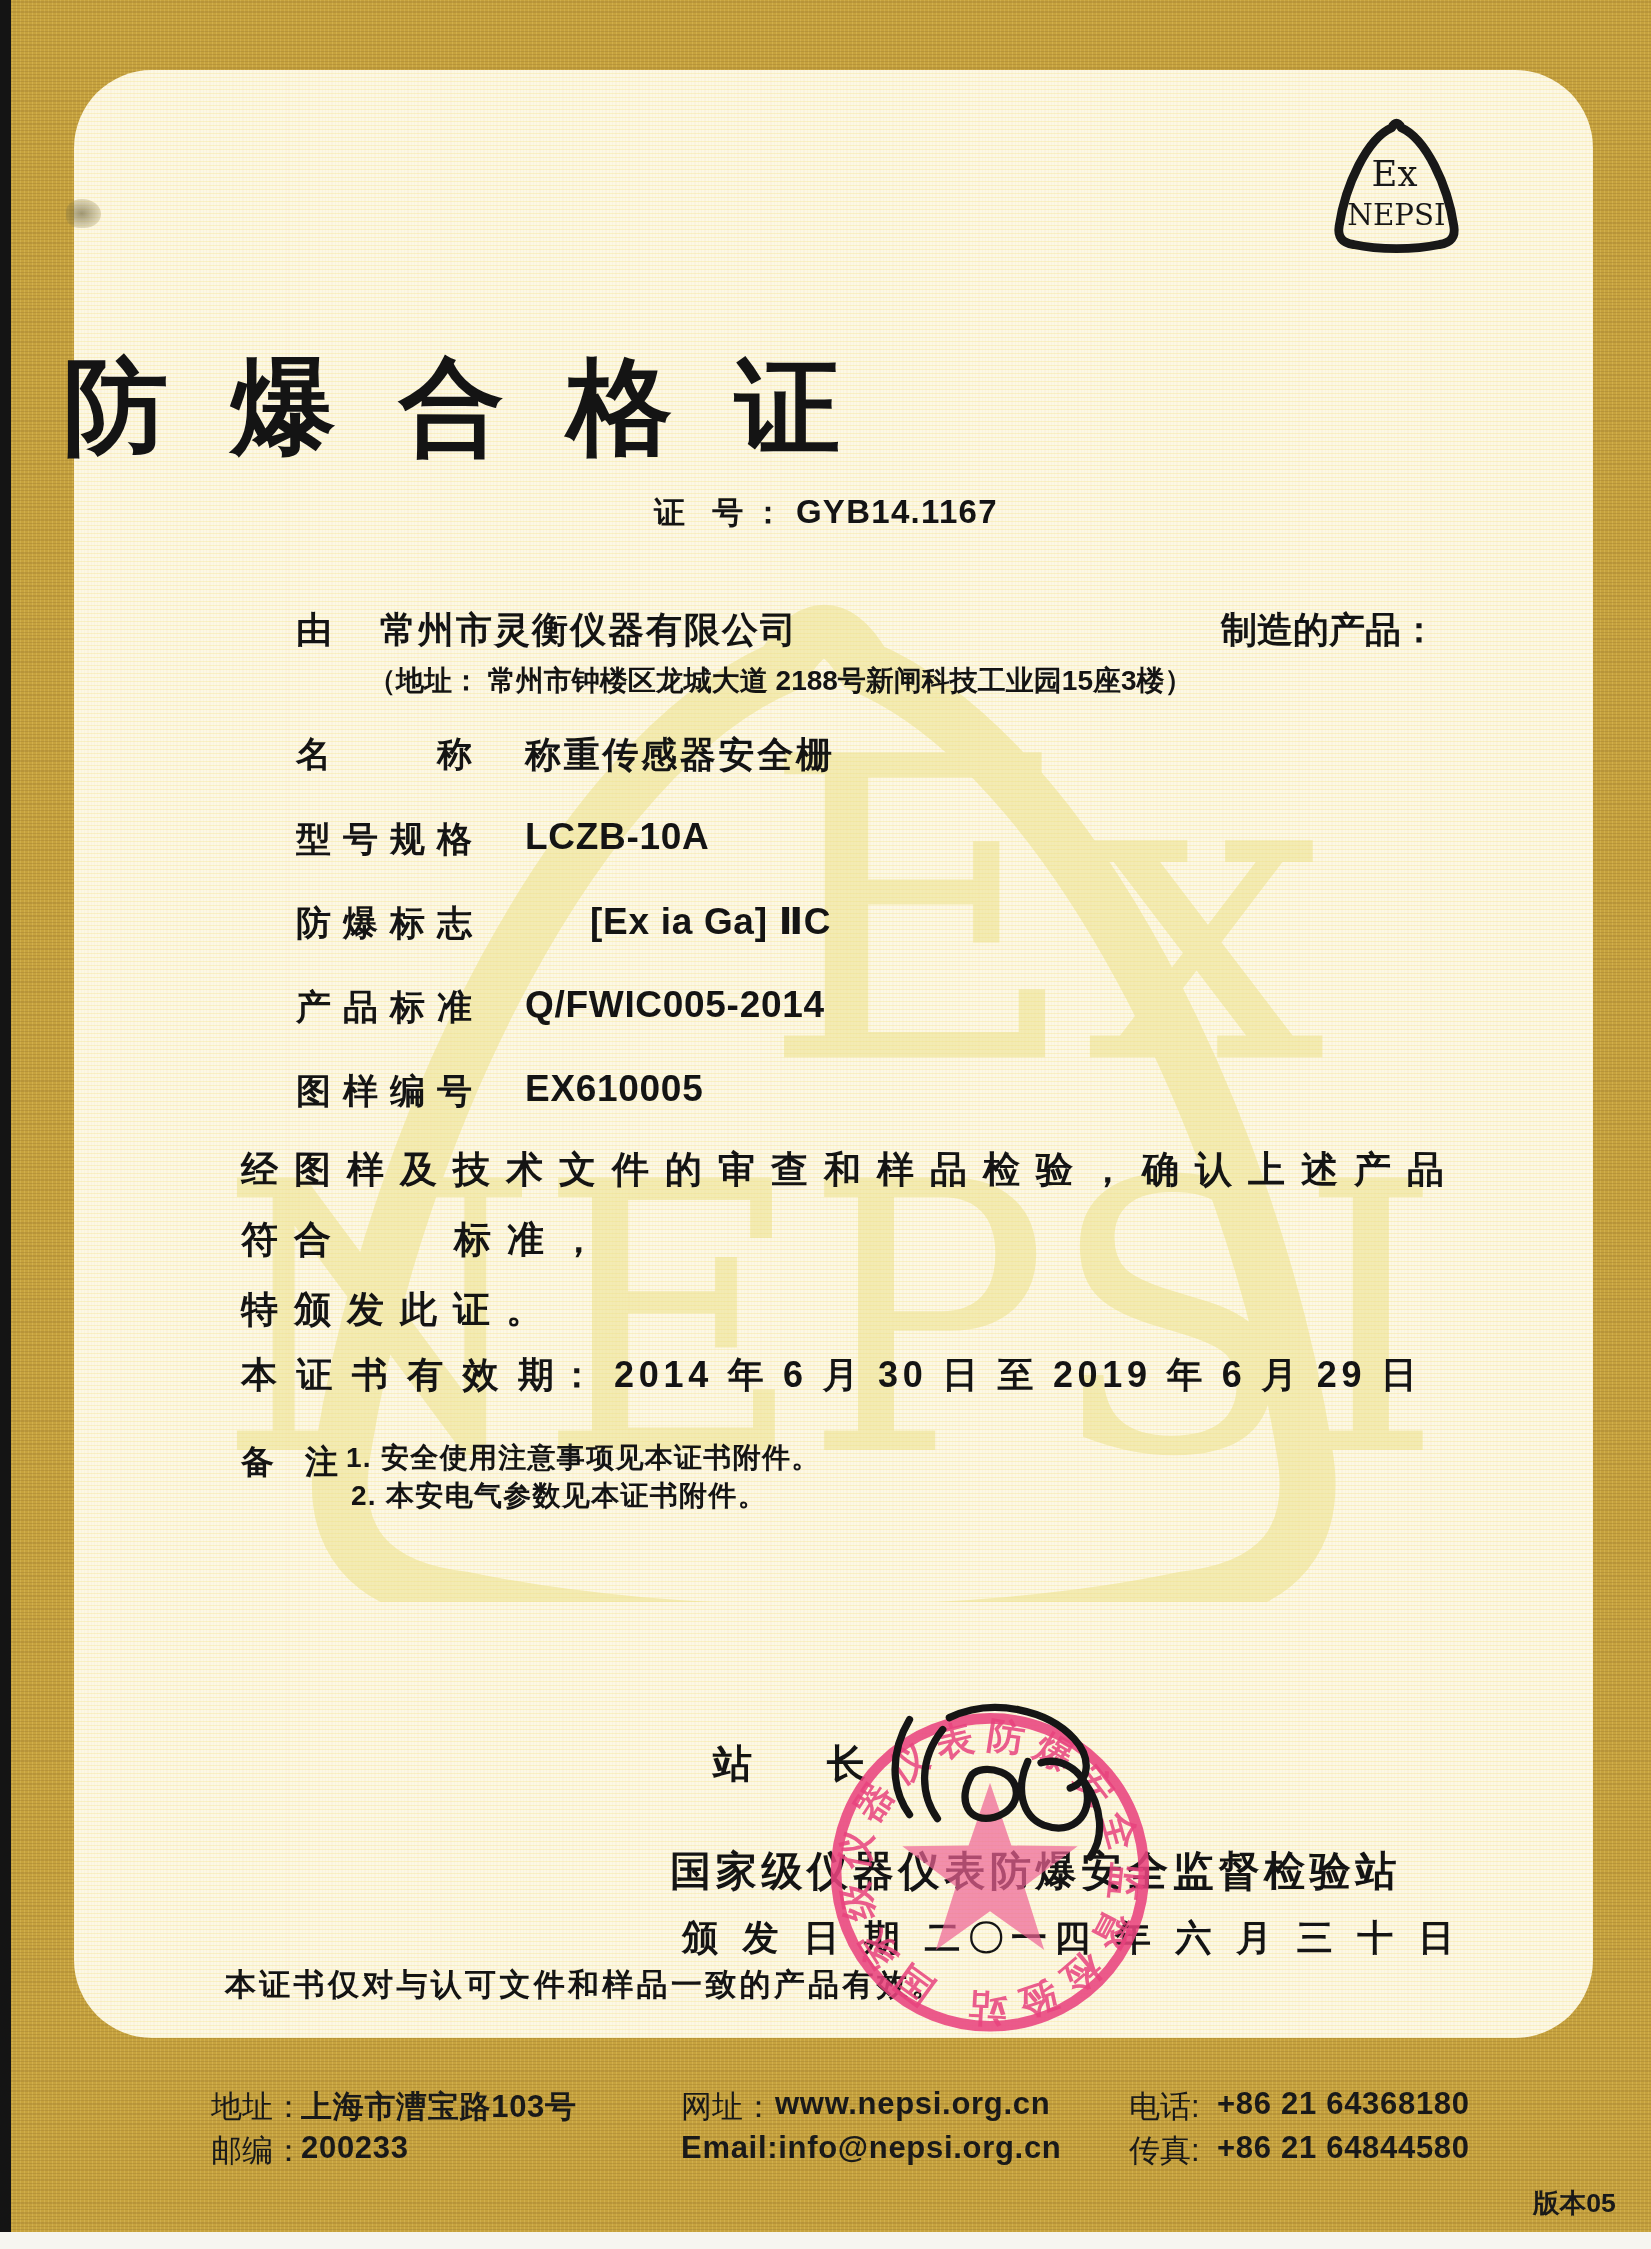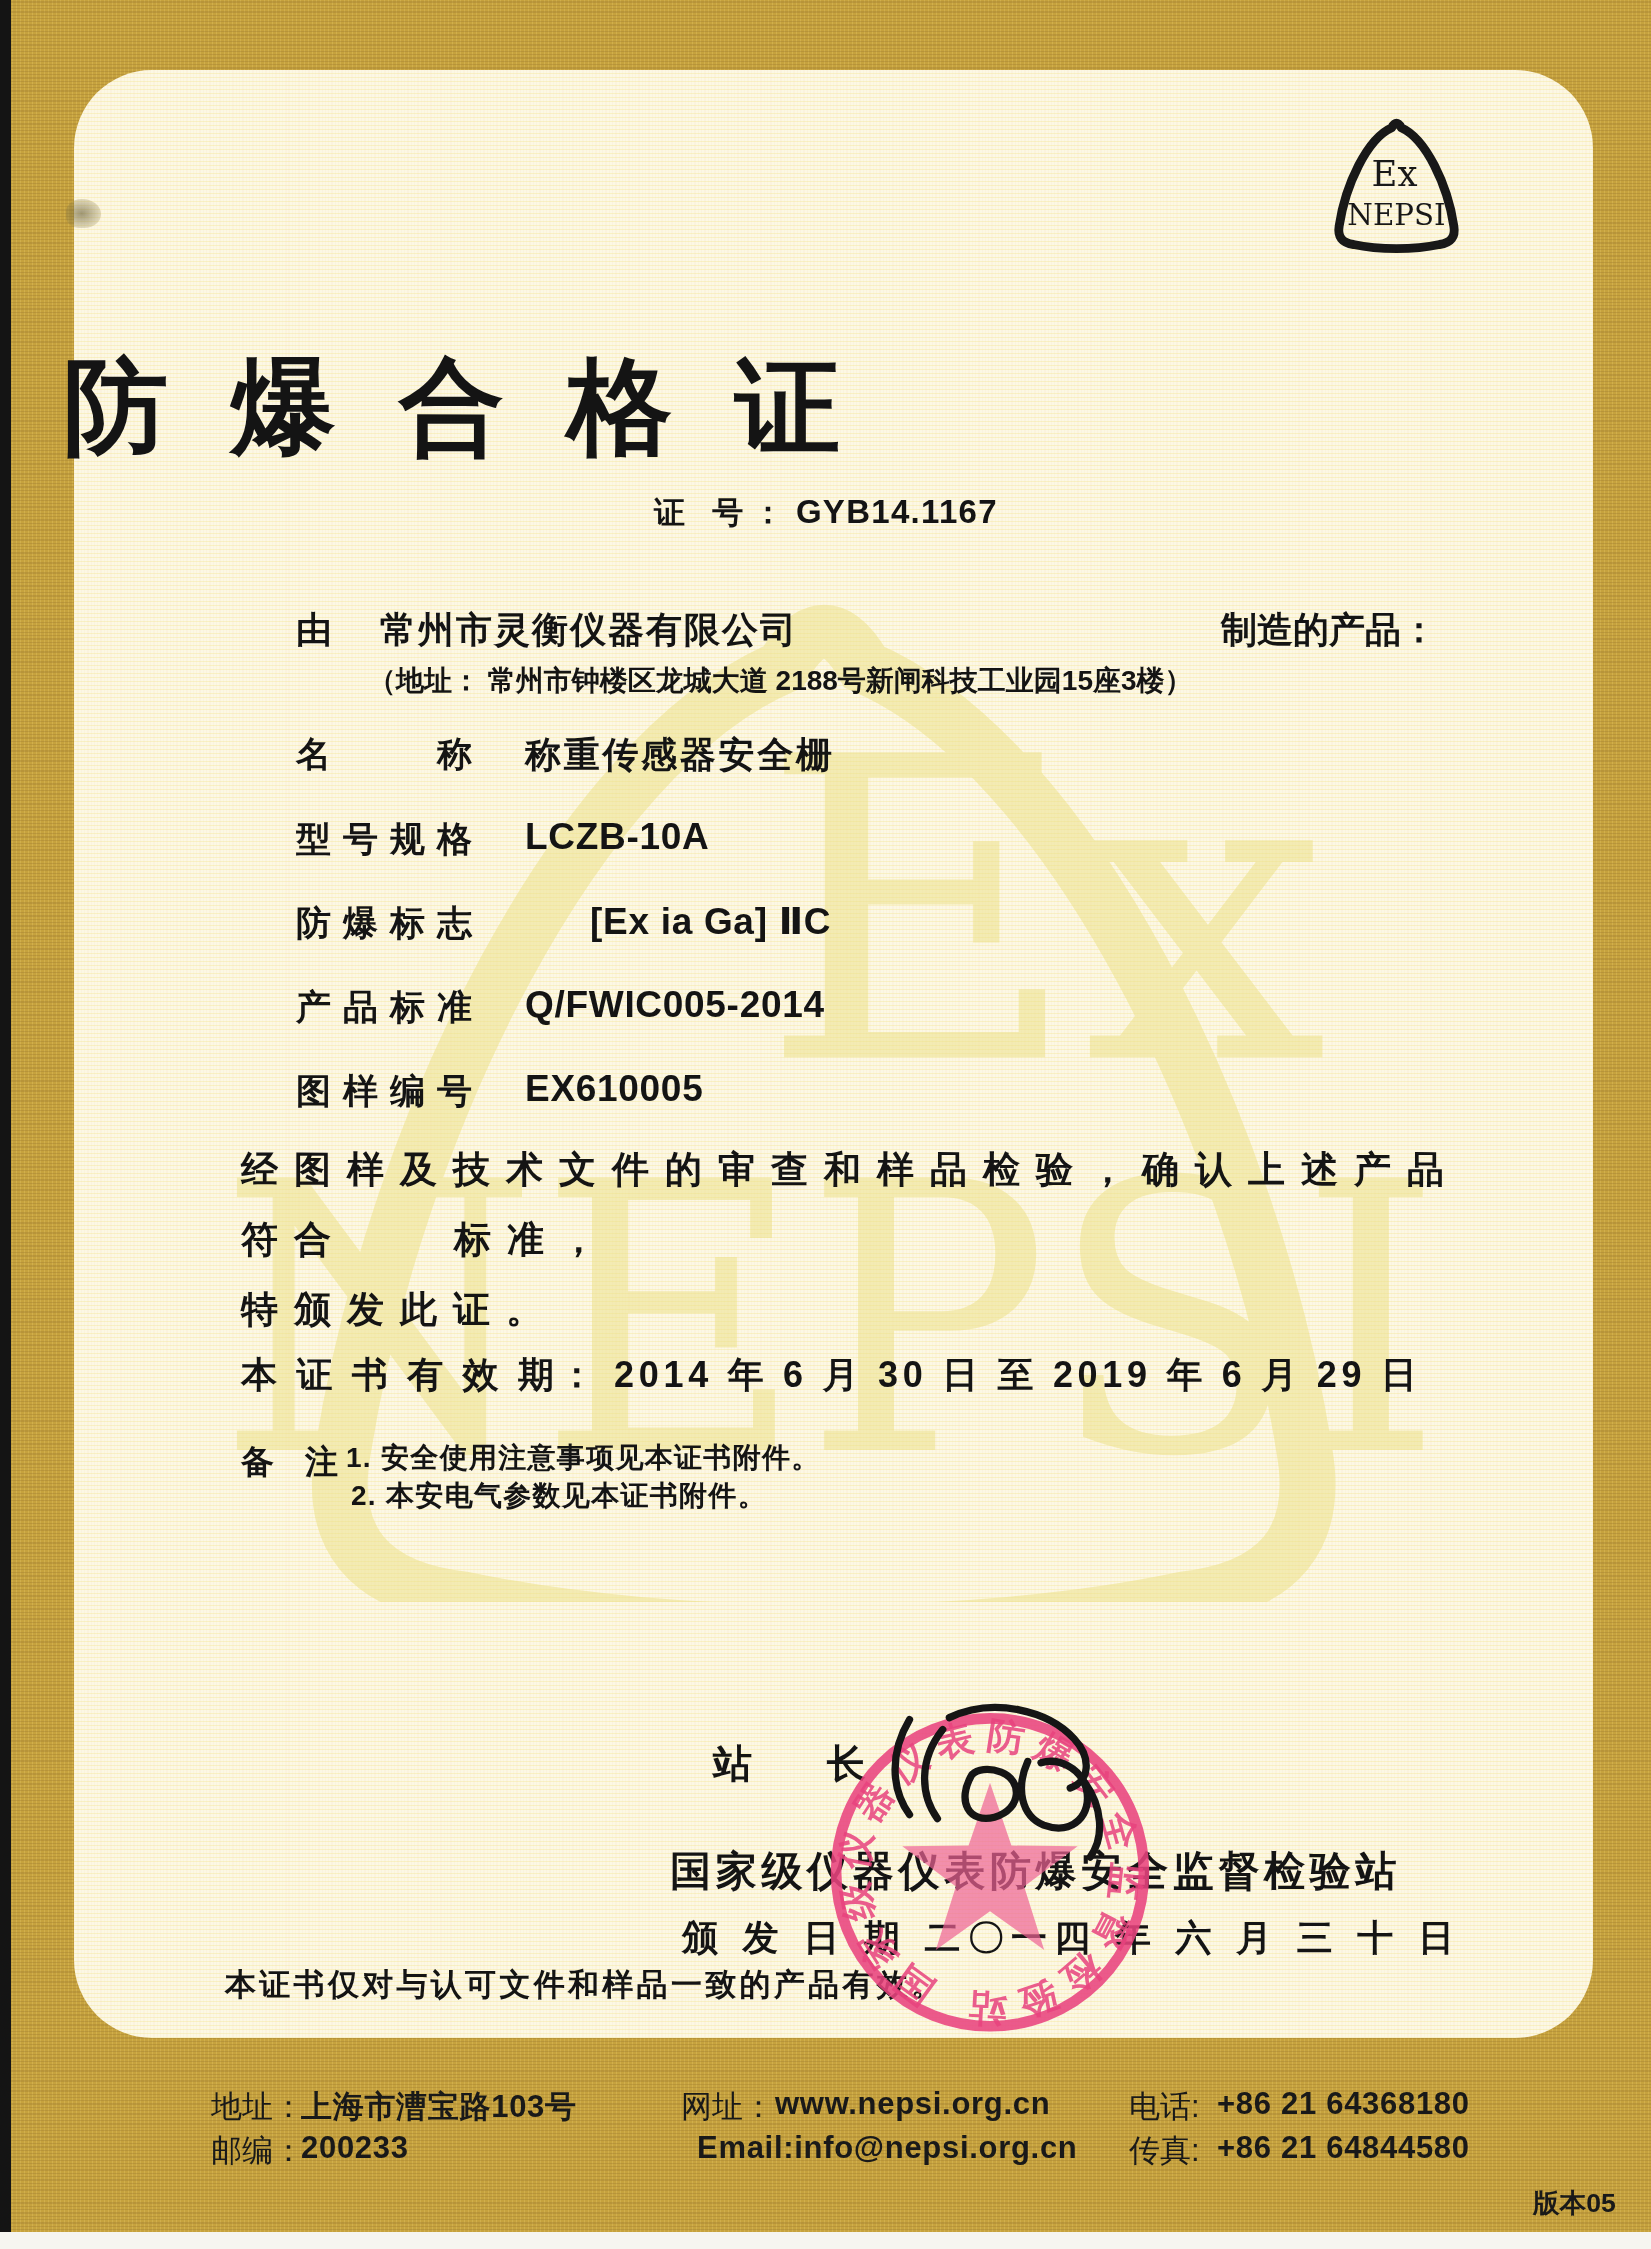--- a/index.html
+++ b/index.html
@@ -143,21 +143,21 @@
 
   <div class="txt validity-note">本证书仅对与认可文件和样品一致的产品有效。</div>
 
   <div class="footer-txt f-lab" style="left:211px;top:2086px;">地址：</div>
   <div class="footer-txt f-val" style="left:301px;top:2086px;">上海市漕宝路103号</div>
   <div class="footer-txt f-lab" style="left:211px;top:2130px;">邮编：</div>
   <div class="footer-txt f-val" style="left:301px;top:2130px;">200233</div>
 
   <div class="footer-txt f-lab" style="left:681px;top:2086px;">网址：</div>
   <div class="footer-txt f-val" style="left:775px;top:2086px;">www.nepsi.org.cn</div>
-  <div class="footer-txt f-val" style="left:681px;top:2130px;margin-left:16px;">Email:info@nepsi.org.cn</div>
+  <div class="footer-txt f-val" style="left:681px;top:2130px;">Email:info@nepsi.org.cn</div>
 
   <div class="footer-txt f-lab" style="left:1129px;top:2086px;">电话:</div>
   <div class="footer-txt f-val" style="left:1217px;top:2086px;">+86 21 64368180</div>
   <div class="footer-txt f-lab" style="left:1129px;top:2130px;">传真:</div>
   <div class="footer-txt f-val" style="left:1217px;top:2130px;">+86 21 64844580</div>
 
   <div class="footer-txt version">版本05</div>
 
 </div>
 

